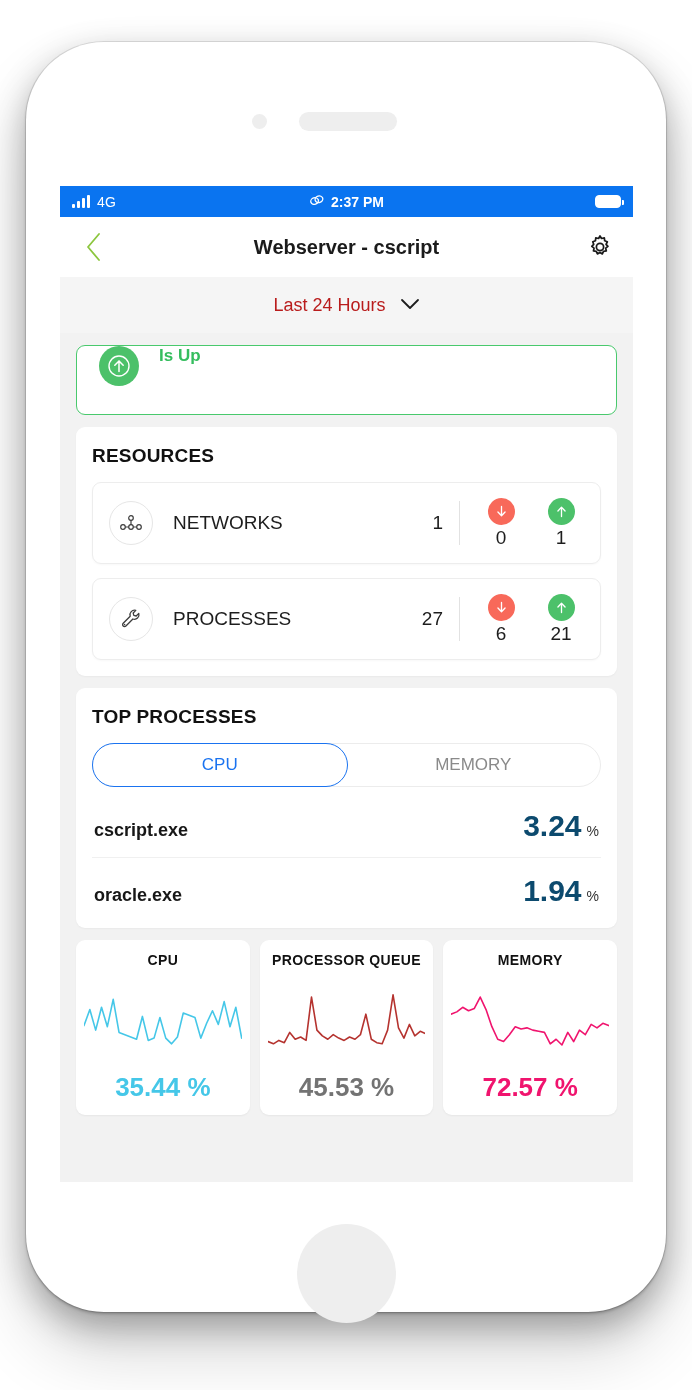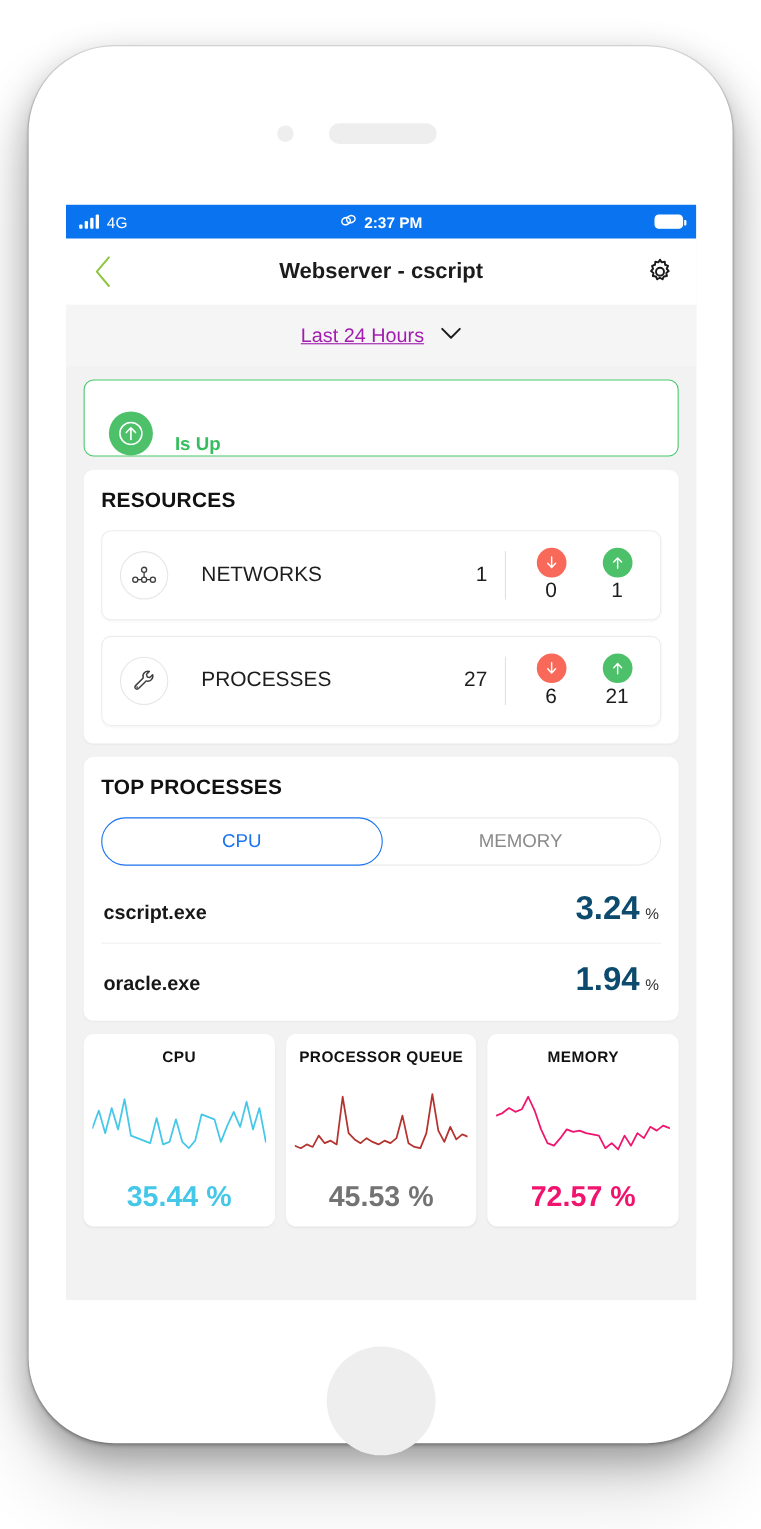--- a/index.html
+++ b/index.html
@@ -95,28 +95,28 @@
   #gear-btn { margin-left: auto; width: 30px; height: 30px; display:flex; align-items:center; justify-content:center; }
 
   
   #body { background: #f2f2f2; padding: 0 0 10px; }
 
   
   #range-row {
     height: 56px; display: flex; align-items: center; justify-content: center;
     gap: 14px; background: #f5f5f5;
   }
-  #range-label { font-size: 18px; color: #a21caf; text-decoration: underline; }
+  #range-label { font-size: 18px; color: #b91c1c; }
 
   
   #status-card {
     margin: 12px 16px 0;
     height: 70px; background: #ffffff;
     border: 1.5px solid #49c96d; border-radius: 9px;
-    display: flex; align-items: flex-end; gap: 20px;
+    display: flex; align-items: flex-start; gap: 20px;
     padding-left: 22px;
   }
   .circ { border-radius: 50%; display:flex; align-items:center; justify-content:center; flex: none; }
   #status-icon { width: 40px; height: 40px; background: #4cc16a; }
   #status-text { font-size: 17px; font-weight: bold; color: #35bd5e; }
 
   
   .panel {
     margin: 12px 16px 0; background: #ffffff;
     border-radius: 9px; padding: 18px 16px 16px;
@@ -133,21 +133,21 @@
     height: 82px; display: flex; align-items: center;
     padding: 0 14px 0 16px; margin-bottom: 14px;
     box-shadow: 0 1px 2px rgba(0,0,0,0.03);
   }
   .res-row:last-child { margin-bottom: 0; }
   .res-icon {
     width: 44px; height: 44px; border-radius: 50%;
     border: 1px solid #e6e6e6; display:flex; align-items:center; justify-content:center;
     flex: none;
   }
-  .res-name { font-size: 19px; color: #1d1d1d; margin-left: 30px; }
+  .res-name { font-size: 19px; color: #1d1d1d; margin-left: 20px; }
   .res-total { font-size: 19px; color: #1d1d1d; margin-left: auto; }
   .res-div { width: 1px; height: 44px; background: #e2e2e2; margin: 0 16px; }
   .stat-col { width: 50px; text-align: center; }
   .stat-col + .stat-col { margin-left: 10px; }
   .stat-badge { width: 27px; height: 27px; margin: 0 auto 2px; }
   .stat-badge.down { background: #f8695a; }
   .stat-badge.up { background: #4cc16a; }
   .stat-val { font-size: 19px; color: #1d1d1d; }
 
   

